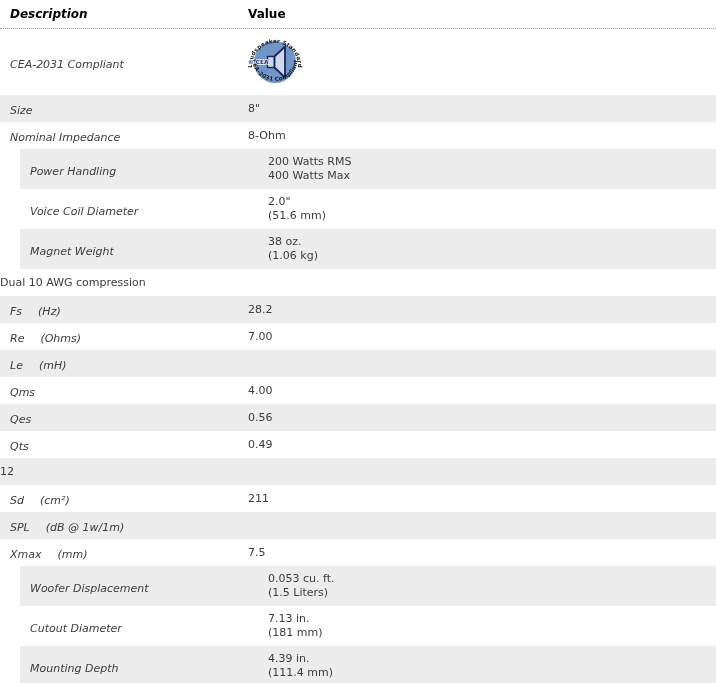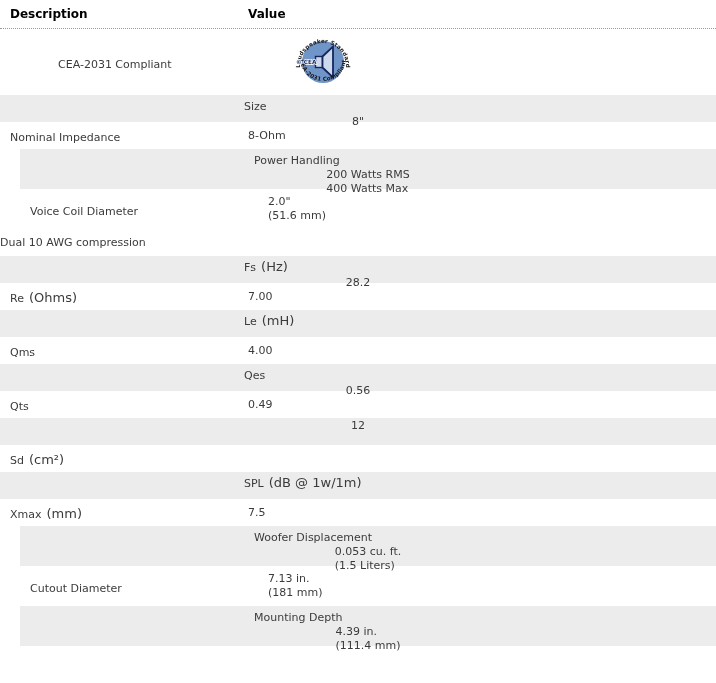--- a/index.html
+++ b/index.html
@@ -20,46 +20,46 @@
     height: 29px;
     align-items: center;
     box-sizing: border-box;
     border-bottom: 1px dotted var(--divider, #999999);
   }
   .col-desc {
     width: 248px;
     flex: none;
     padding-left: 10px;
     box-sizing: border-box;
+    font-style: italic;
   }
   .col-value {
     flex: 1;
   }
   .hdr {
     font-size: 12px;
     font-weight: bold;
     color: var(--header-text, #000000);
   }
   .row {
     display: flex;
     align-items: center;
   }
   .row.shaded {
     background: var(--shaded-row, #ececec);
-    flex-direction: column;
   }
   .row.h-single { height: 27px; }
   .row.h-double { height: 40px; margin-left: 20px; }
-  .row.h-badge  { height: 66px; padding-left: 48px; }
+  .row.h-badge  { height: 66px; }
   .label {
     font-size: 11px;
   }
   .unit {
-    font-size: 13px;
-    margin-left: 5px;
+    font-size: 11px;
+    margin-left: 16px;
   }
   .value-line {
     font-size: 11px;
     line-height: 14px;
   }
   .row.h-single .value-line {
     line-height: 15px;
   }
   .badge {
     display: block;
@@ -142,20 +142,29 @@
   <div class="row h-double">
     <div class="col-desc">
       <span class="label">Voice Coil Diameter</span>
     </div>
     <div class="col-value">
           <div class="value-line">2.0"</div>
           <div class="value-line">(51.6 mm)</div>
         </div>
   </div>
 
+  <div class="row shaded h-double">
+    <div class="col-desc">
+      <span class="label">Magnet Weight</span>
+    </div>
+    <div class="col-value">
+          <div class="value-line">38 oz.</div>
+          <div class="value-line">(1.06 kg)</div>
+        </div>
+  </div>
 
   <div class="row h-single">
     <div class="col-value">
           <div class="value-line">Dual 10 AWG compression</div>
         </div>
   </div>
 
   <div class="row shaded h-single">
     <div class="col-desc">
       <span class="label">Fs</span><span class="unit">(Hz)</span>
@@ -210,20 +219,23 @@
   <div class="row shaded h-single">
     <div class="col-value">
           <div class="value-line">12</div>
         </div>
   </div>
 
   <div class="row h-single">
     <div class="col-desc">
       <span class="label">Sd</span><span class="unit">(cm²)</span>
     </div>
+    <div class="col-value">
+          <div class="value-line">211</div>
+        </div>
   </div>
 
   <div class="row shaded h-single">
     <div class="col-desc">
       <span class="label">SPL</span><span class="unit">(dB @ 1w/1m)</span>
     </div>
   </div>
 
   <div class="row h-single">
     <div class="col-desc">

